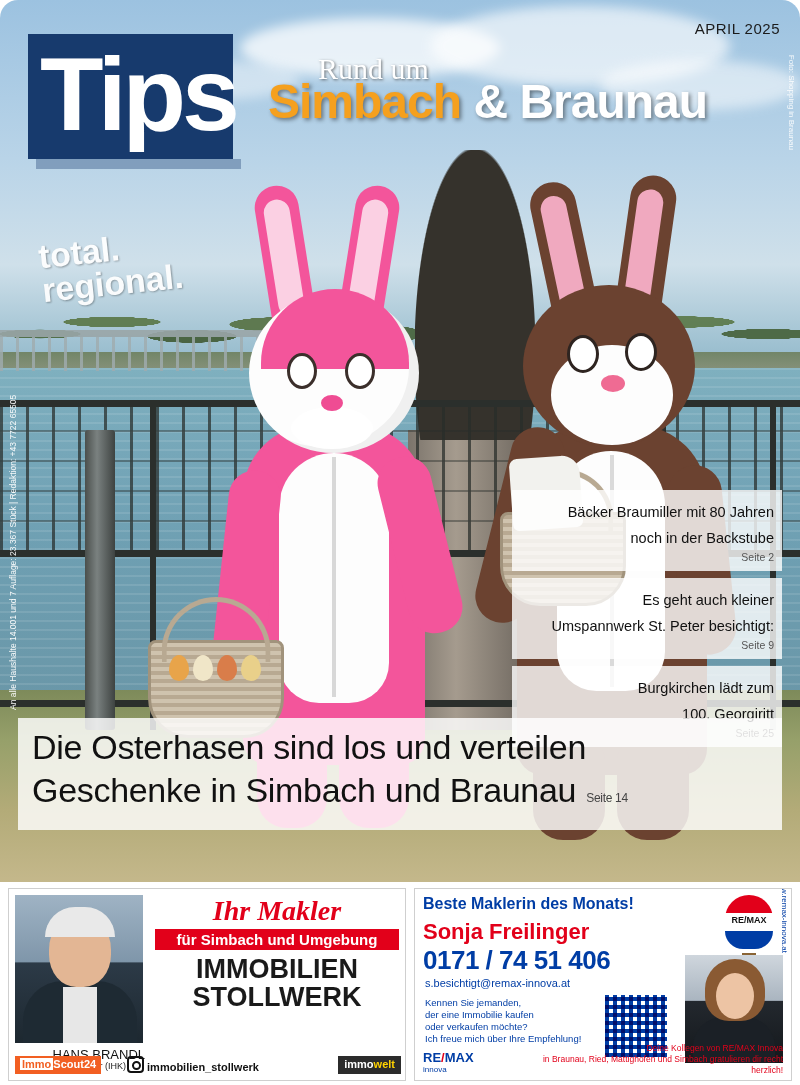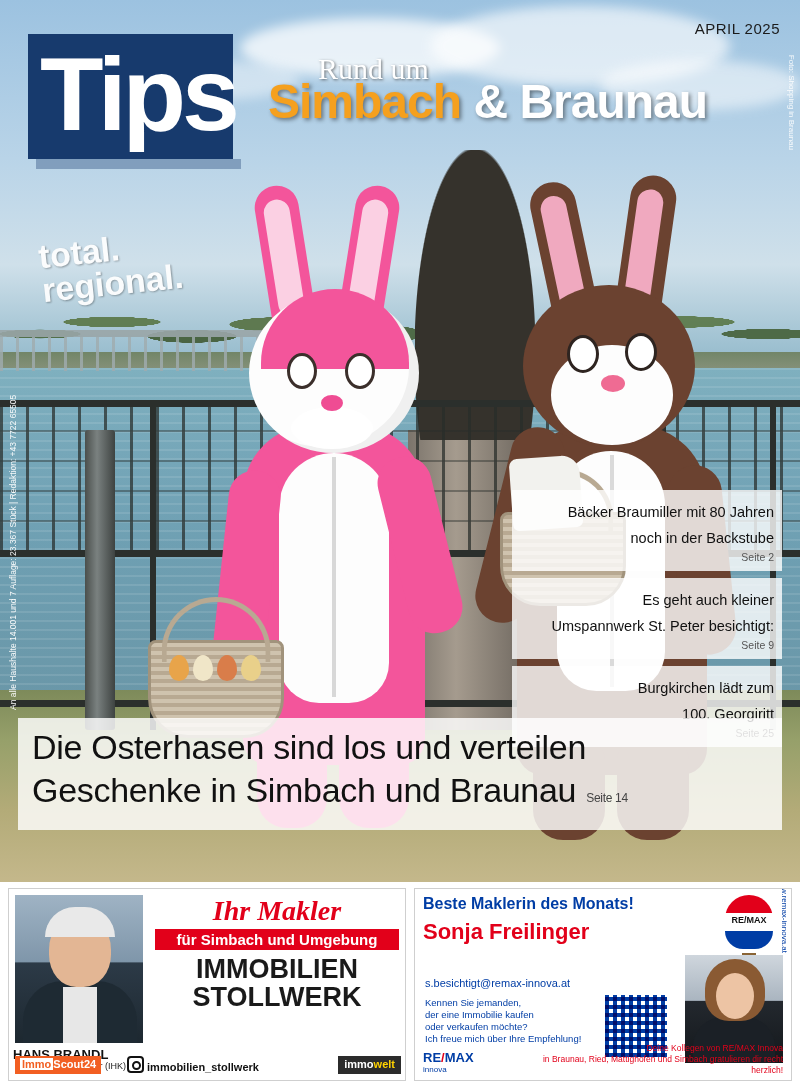--- a/index.html
+++ b/index.html
@@ -12,20 +12,21 @@
     width: 800px;
     height: 1085px;
     overflow: hidden;
   }
   .page {
     position: relative;
     width: 800px;
     height: 1085px;
     background: #ffffff;
     overflow: hidden;
+    border-radius: 18px;
   }
 
   
   .hero {
     position: absolute;
     left: 0; top: 0;
     width: 800px;
     height: 882px;
     overflow: hidden;
     background: linear-gradient(to bottom, #9cc2e0 0%, #b9d4e8 18%, #cfe0ea 30%, #8fb7c9 42%, #6fa2b8 55%, #5d93aa 66%, #7c9e8a 76%, #8a9d6e 86%, #b3a177 95%, #c9b98d 100%);
@@ -371,22 +372,22 @@
   .photo-brandl {
     position: absolute; left: 6px; top: 6px; width: 128px; height: 148px;
     background: linear-gradient(to bottom, #9fb3c4 0%, #7f96aa 45%, #2c3a47 46%, #1d2830 100%);
     overflow: hidden;
   }
   .pb-head { position:absolute; left: 34px; top: 18px; width: 62px; height: 74px; background:#e3b694; border-radius: 50% 50% 44% 44%;}
   .pb-hair { position:absolute; left: 30px; top: 12px; width: 70px; height: 30px; background:#e9e9e9; border-radius: 35px 35px 0 0;}
   .pb-body { position:absolute; left: 8px; top: 86px; width: 114px; height: 66px; background:#1e2a33; border-radius: 40px 40px 0 0;}
   .pb-shirt{ position:absolute; left: 48px; top: 92px; width: 34px; height: 60px; background:#e7e7e7;}
   .brandl-name {
-    position: absolute; left: 4px; top: 158px; width: 132px; text-align: left;
-    font-size: 13px; font-weight: bold; color: #111;
+    position: absolute; left: 4px; top: 158px; width: 132px; text-align: right;
+    font-size: 13px; font-weight: normal; color: #111;
   }
   .brandl-role {
     position: absolute; left: 4px; top: 172px; width: 132px; text-align: center;
     font-size: 9px; color: #222;
   }
   .ihr-makler {
     position: absolute; left: 146px; top: 6px; width: 244px; text-align: center;
     font-family: "Liberation Serif", serif;
     font-style: italic; font-weight: bold;
     font-size: 28px; color: #e2001a;
@@ -674,20 +675,21 @@
         </div>
         <div class="badge-immowelt">
           <span>immo</span><span class="yellow">welt</span>
         </div>
       </div>
     </div>
 
     <div class="ad ad-right">
       <div class="beste-maklerin">Beste Maklerin des Monats!</div>
       <div class="sonja">Sonja Freilinger</div>
+      <div class="phone">0171 / 74 51 406</div>
       <div class="email">s.besichtigt@remax-innova.at</div>
 
       <div class="pitch">
         <div>Kennen Sie jemanden,</div>
         <div>der eine Immobilie kaufen</div>
         <div>oder verkaufen möchte?</div>
         <div>Ich freue mich über Ihre Empfehlung!</div>
       </div>
 
       <div class="remax-balloon">

